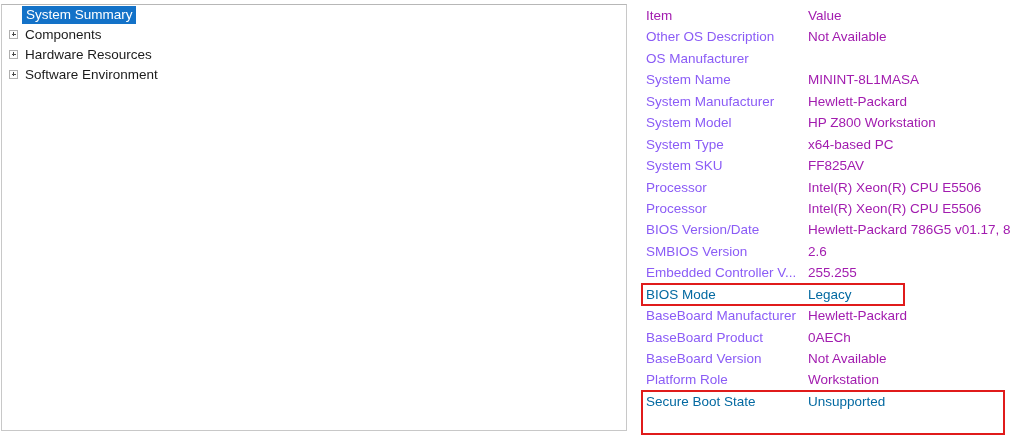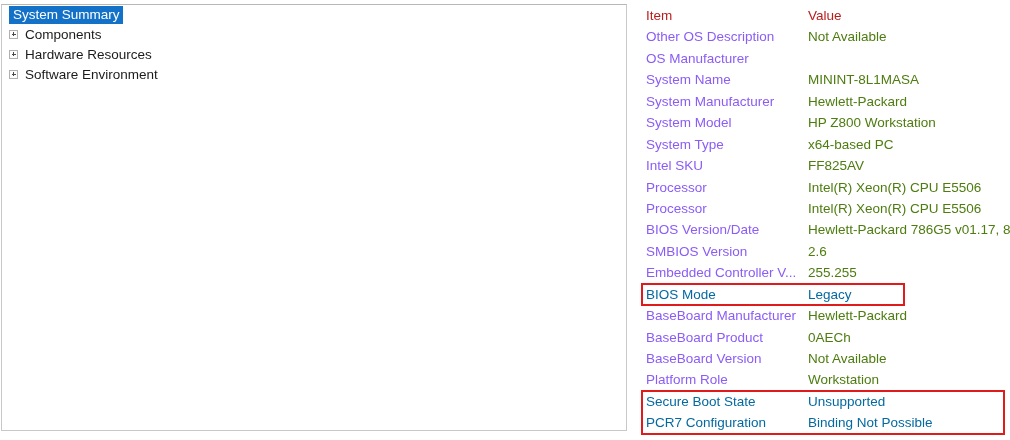--- a/index.html
+++ b/index.html
@@ -50,21 +50,21 @@
   .tree-node.root {
     padding-left: 0;
   }
   .tree-sel {
     display: inline-block;
     background: #1372c8;
     color: #ffffff;
     padding: 0 3px 0 4px;
     line-height: 18px;
     height: 18px;
-    margin-left: 7px;
+    margin-left: 20px;
     margin-top: 1px;
     vertical-align: top;
   }
   .expander {
     display: inline-block;
     width: 9px;
     height: 9px;
     border: 1px solid #b0b0b0;
     background: #fdfdfd;
     position: relative;
@@ -156,26 +156,26 @@
     line-height: 17px;
     color: #8b5cf6;
     white-space: nowrap;
   }
   .cell-value {
     position: absolute;
     left: 174px;
     top: 2px;
     font-size: 13.5px;
     line-height: 17px;
-    color: #4d7c0f;
+    color: #a21caf;
     white-space: nowrap;
   }
   .row.header .cell-item,
   .row.header .cell-value {
-    color: #b91c1c;
+    color: #a21caf;
   }
   .row.hl .cell-item,
   .row.hl .cell-value {
     color: #0369a1;
   }
 
   
   .redbox {
     position: absolute;
     border: 2px solid #e01b1b;
@@ -237,21 +237,21 @@
         </div>
         <div class="row">
           <span class="cell-item">System Model</span>
           <span class="cell-value">HP Z800 Workstation</span>
         </div>
         <div class="row">
           <span class="cell-item">System Type</span>
           <span class="cell-value">x64-based PC</span>
         </div>
         <div class="row">
-          <span class="cell-item">Intel SKU</span>
+          <span class="cell-item">System SKU</span>
           <span class="cell-value">FF825AV</span>
         </div>
         <div class="row">
           <span class="cell-item">Processor</span>
           <span class="cell-value">Intel(R) Xeon(R) CPU           E5506</span>
         </div>
         <div class="row">
           <span class="cell-item">Processor</span>
           <span class="cell-value">Intel(R) Xeon(R) CPU           E5506</span>
         </div>
@@ -284,23 +284,19 @@
           <span class="cell-value">Not Available</span>
         </div>
         <div class="row">
           <span class="cell-item">Platform Role</span>
           <span class="cell-value">Workstation</span>
         </div>
         <div class="row hl">
           <span class="cell-item">Secure Boot State</span>
           <span class="cell-value">Unsupported</span>
         </div>
-        <div class="row hl">
-          <span class="cell-item">PCR7 Configuration</span>
-          <span class="cell-value">Binding Not Possible</span>
-        </div>
       </div>
   </div>
 
   <div class="redbox" id="redbox-bios-mode"></div>
   <div class="redbox" id="redbox-secureboot"></div>
 
 </div>
 
 </body></html>

